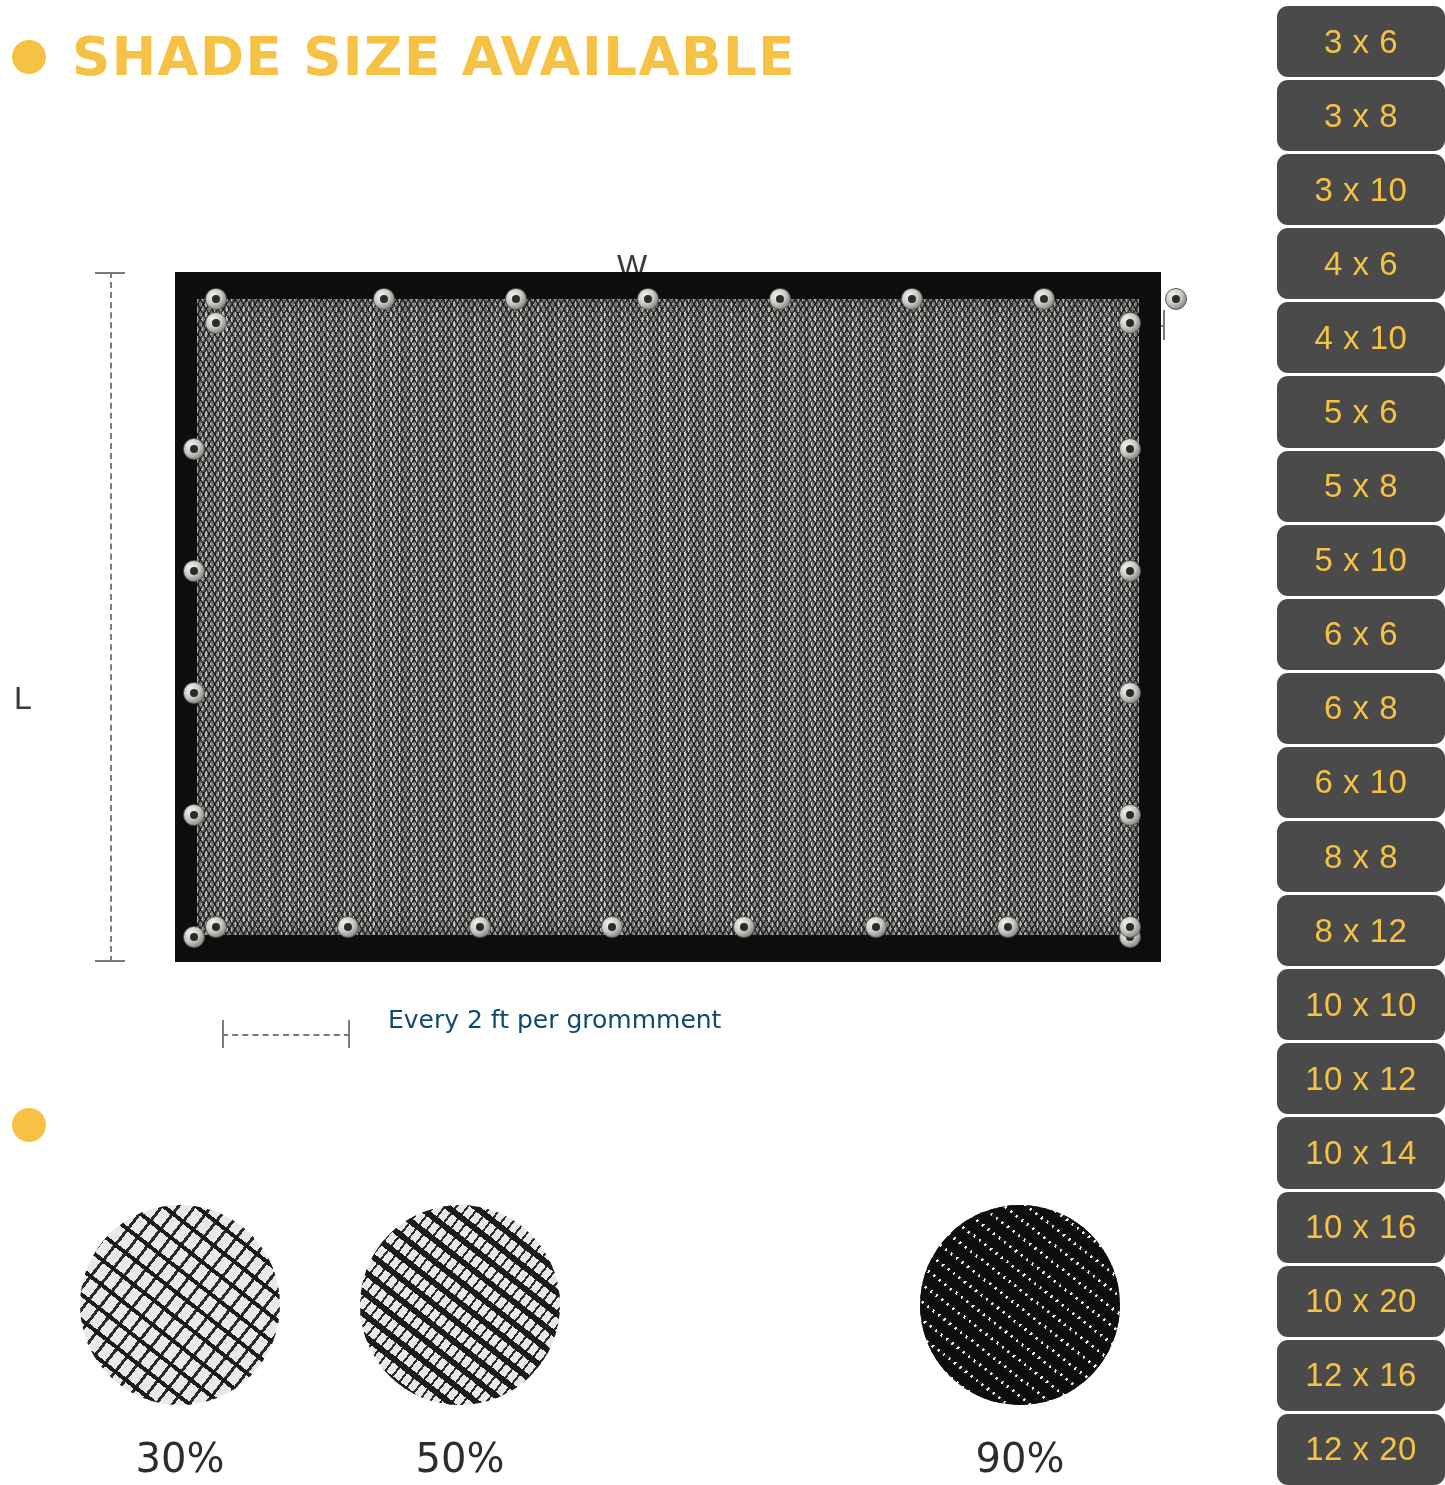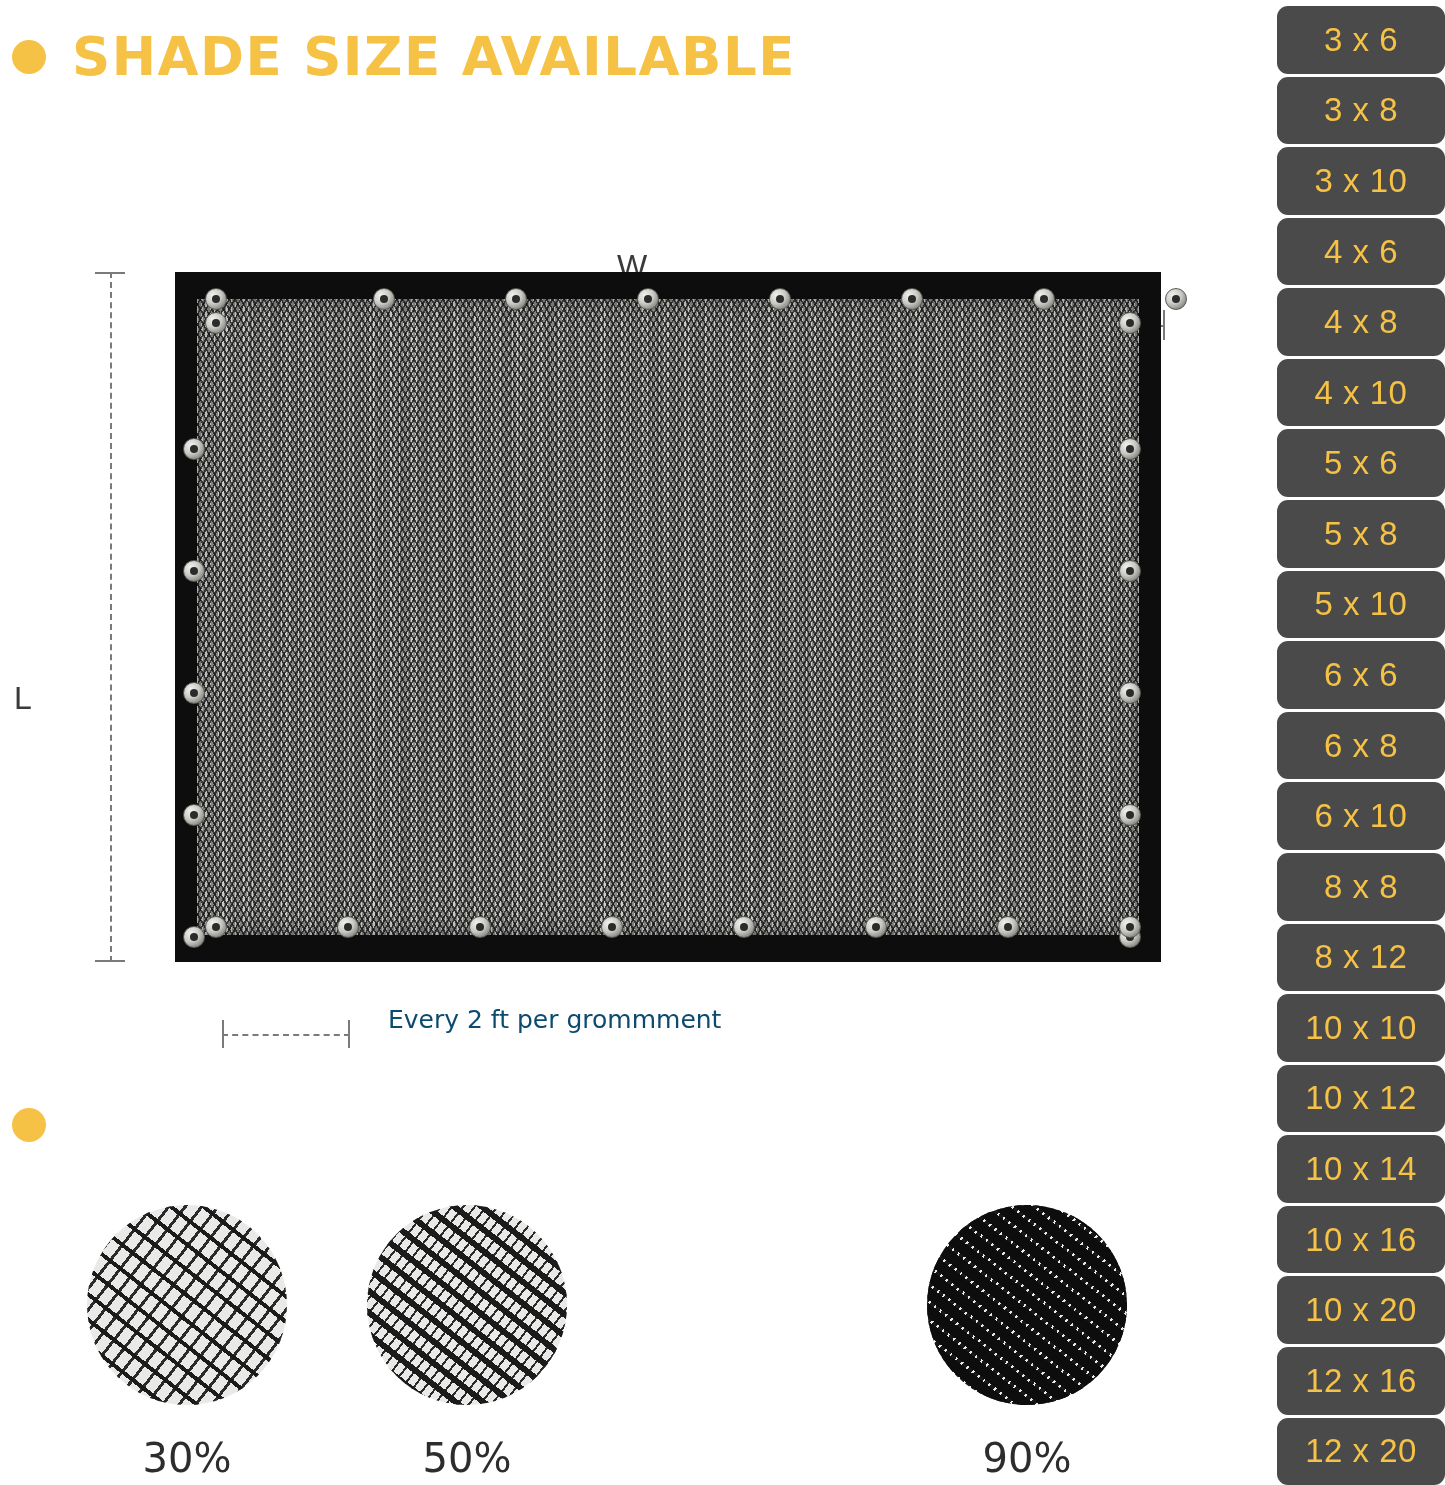--- a/index.html
+++ b/index.html
@@ -199,21 +199,21 @@
     top: 6px;
     width: 8px;
     height: 8px;
     border-radius: 50%;
     background: #2b2b2b;
   }
 
   
   #rates {
     position: absolute;
-    left: 7px;
+    left: 0;
     top: 1205px;
     width: 1260px;
     height: 280px;
   }
   .rate-item {
     position: absolute;
     width: 250px;
     text-align: center;
   }
   .rate-circle {
@@ -376,21 +376,20 @@
       </div>
     <div class="rate-label">90%</div>
   </div>
 </div>
 
 <div id="size-list">
   <div class="size-chip">3 x 6</div>
   <div class="size-chip">3 x 8</div>
   <div class="size-chip">3 x 10</div>
   <div class="size-chip">4 x 6</div>
-  <div class="size-chip">4 x 8</div>
   <div class="size-chip">4 x 10</div>
   <div class="size-chip">5 x 6</div>
   <div class="size-chip">5 x 8</div>
   <div class="size-chip">5 x 10</div>
   <div class="size-chip">6 x 6</div>
   <div class="size-chip">6 x 8</div>
   <div class="size-chip">6 x 10</div>
   <div class="size-chip">8 x 8</div>
   <div class="size-chip">8 x 12</div>
   <div class="size-chip">10 x 10</div>

